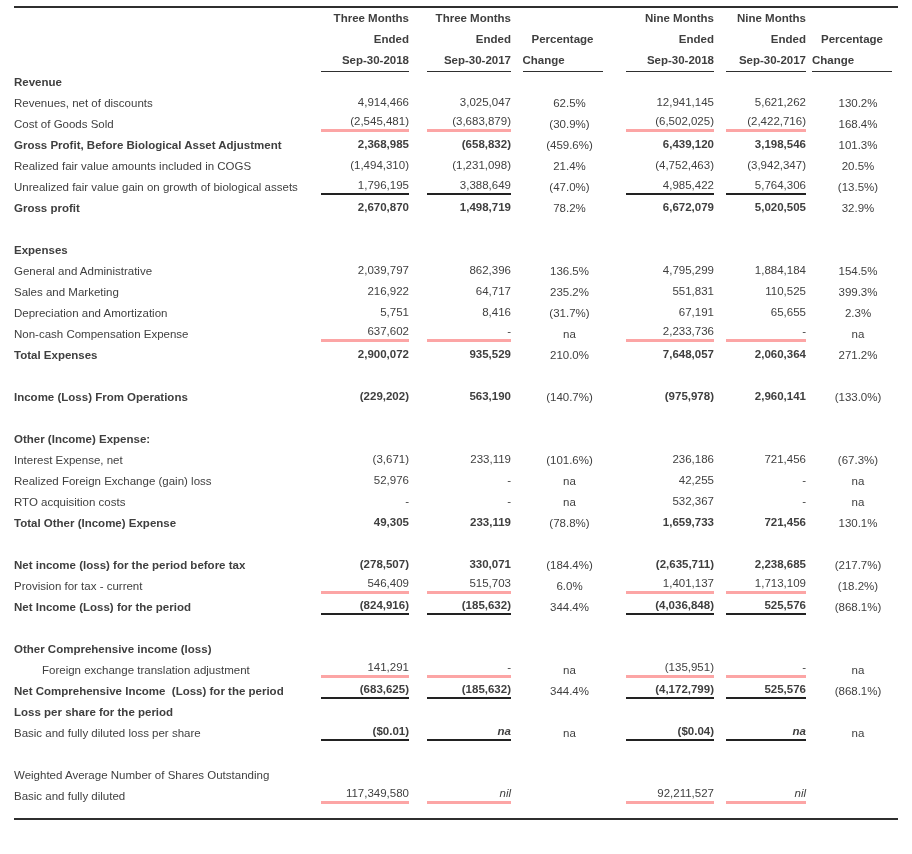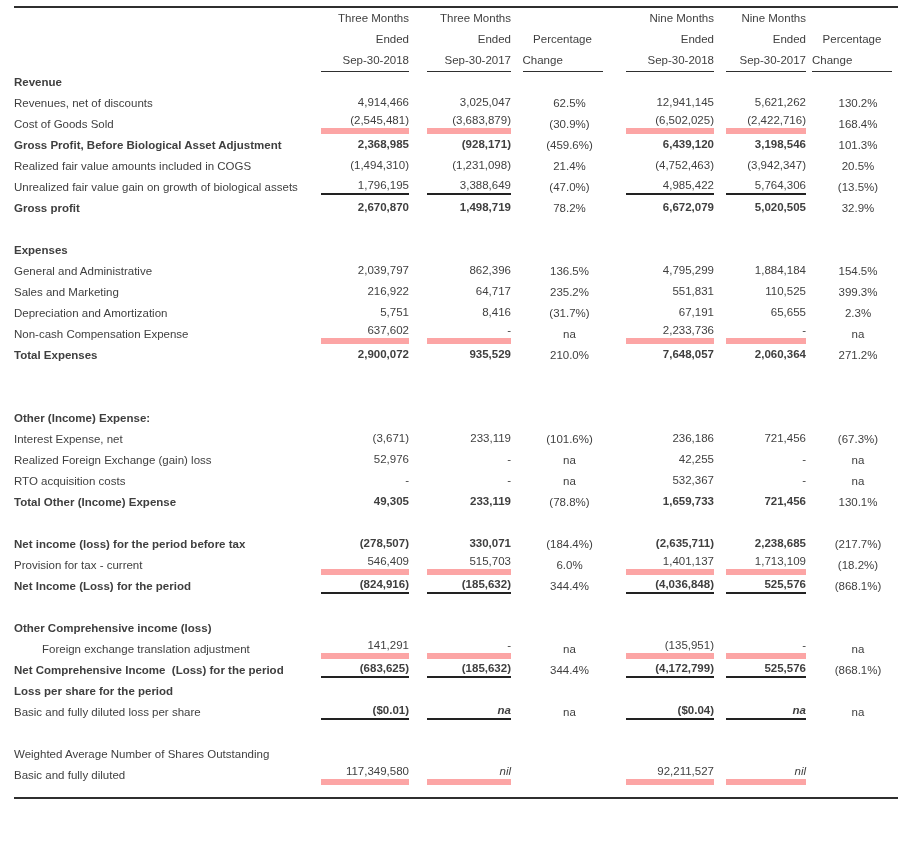--- a/index.html
+++ b/index.html
@@ -33,42 +33,42 @@
   col.c6{width:92px;}
   th,td{
     padding:0;
     font-size:11.5px;
     font-weight:normal;
     height:21px;
     vertical-align:middle;
     overflow:visible;
   }
   thead th{vertical-align:top;}
-  .hcell{text-align:right;}
+  .hcell{text-align:right;font-weight:bold;}
   .hcell .hline{display:block;height:21px;line-height:21px;}
   .hcell.center{text-align:center;}
   .hcell .uh{display:inline-block;border-bottom:1px solid #2f2f2f;padding-bottom:4px;height:16px;line-height:18px;}
   .hcell .uh.w1{width:88px;text-align:right;}
   .hcell .uh.w2{width:84px;text-align:right;}
   .hcell .uh.w4{width:88px;text-align:right;}
   .hcell .uh.w5{width:80px;text-align:right;}
   .hcell .uh.wp{width:80px;text-align:left;}
   td.lbl{text-align:left;white-space:pre;}
   td.lbl.bold{font-weight:bold;}
   td.lbl.indent{padding-left:28px;}
   td.num{text-align:right;}
   td.pct{text-align:center;}
   td.pct.p3{padding-left:14px;}
   td.pct.p6{padding-left:12px;}
   .v{display:inline-block;text-align:right;padding-bottom:2px;}
   .v.w1{width:88px;}
   .v.w2{width:84px;}
   .v.w4{width:88px;}
   .v.w5{width:80px;}
-  .v.u-thin{border-bottom:6px solid #fca5a5;}
+  .v.u-thin{border-bottom:3px solid #fca5a5;}
   .v.u-thick{border-bottom:2.5px solid #222222;}
   .b{font-weight:bold;}
   .i{font-style:italic;}
   tr.blank td{height:21px;}
 </style>
 </head>
 <body>
 
 <div class="sheet">
   <div class="rule-top"></div>
@@ -141,21 +141,21 @@
           <td class="num"><span class="v w1 u-thin">(2,545,481)</span></td>
           <td class="num"><span class="v w2 u-thin">(3,683,879)</span></td>
           <td class="pct p3">(30.9%)</td>
           <td class="num"><span class="v w4 u-thin">(6,502,025)</span></td>
           <td class="num"><span class="v w5 u-thin">(2,422,716)</span></td>
           <td class="pct p6">168.4%</td>
         </tr>
         <tr>
           <td class="lbl bold">Gross Profit, Before Biological Asset Adjustment</td>
           <td class="num"><span class="v w1 b">2,368,985</span></td>
-          <td class="num"><span class="v w2 b">(928,171)</span></td>
+          <td class="num"><span class="v w2 b">(658,832)</span></td>
           <td class="pct p3">(459.6%)</td>
           <td class="num"><span class="v w4 b">6,439,120</span></td>
           <td class="num"><span class="v w5 b">3,198,546</span></td>
           <td class="pct p6">101.3%</td>
         </tr>
         <tr>
           <td class="lbl">Realized fair value amounts included in COGS</td>
           <td class="num"><span class="v w1">(1,494,310)</span></td>
           <td class="num"><span class="v w2">(1,231,098)</span></td>
           <td class="pct p3">21.4%</td>
@@ -234,20 +234,29 @@
           <td class="num"><span class="v w1 b">2,900,072</span></td>
           <td class="num"><span class="v w2 b">935,529</span></td>
           <td class="pct p3">210.0%</td>
           <td class="num"><span class="v w4 b">7,648,057</span></td>
           <td class="num"><span class="v w5 b">2,060,364</span></td>
           <td class="pct p6">271.2%</td>
         </tr>
         <tr class="blank">
           <td colspan="7"></td>
         </tr>
+        <tr>
+          <td class="lbl bold">Income (Loss) From Operations</td>
+          <td class="num"><span class="v w1 b">(229,202)</span></td>
+          <td class="num"><span class="v w2 b">563,190</span></td>
+          <td class="pct p3">(140.7%)</td>
+          <td class="num"><span class="v w4 b">(975,978)</span></td>
+          <td class="num"><span class="v w5 b">2,960,141</span></td>
+          <td class="pct p6">(133.0%)</td>
+        </tr>
         <tr class="blank">
           <td colspan="7"></td>
         </tr>
         <tr>
           <td class="lbl bold">Other (Income) Expense:</td>
           <td class="num"><span class="v w1"></span></td>
           <td class="num"><span class="v w2"></span></td>
           <td class="pct p3"></td>
           <td class="num"><span class="v w4"></span></td>
           <td class="num"><span class="v w5"></span></td>

